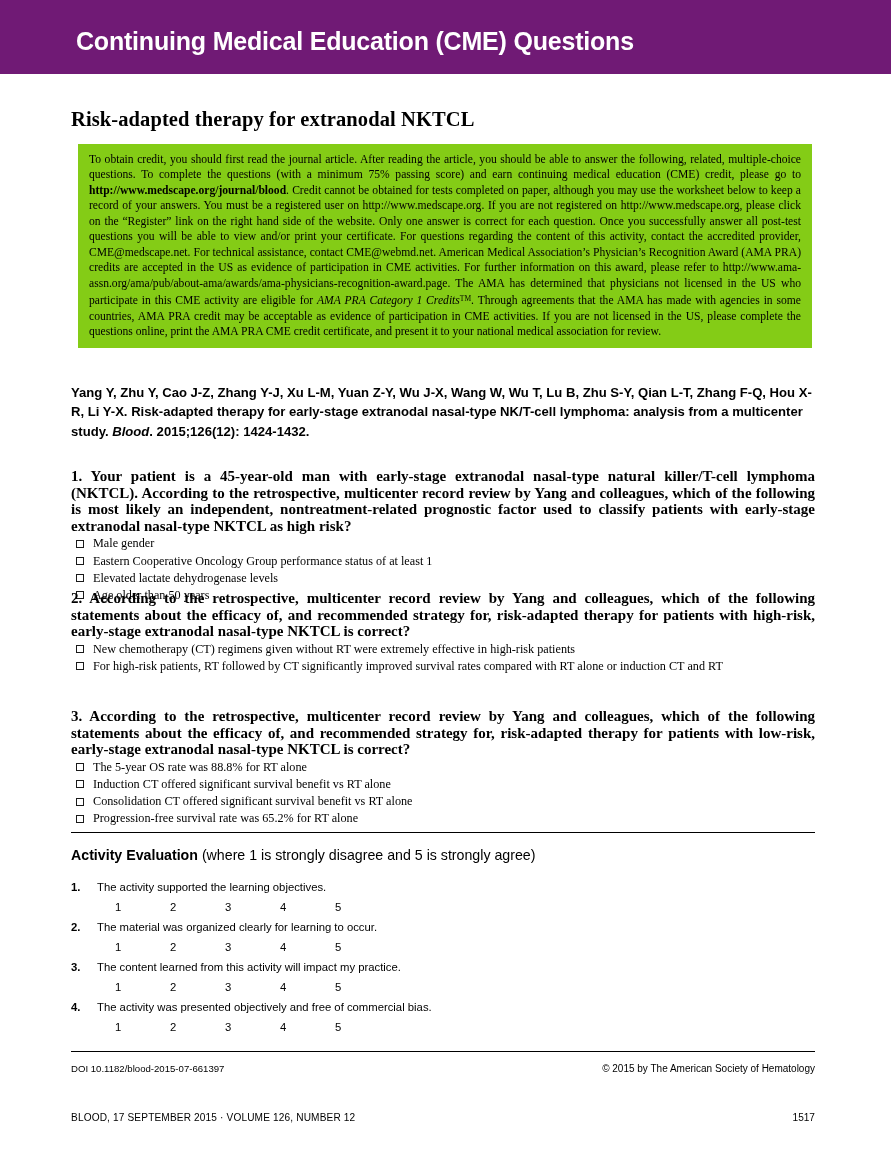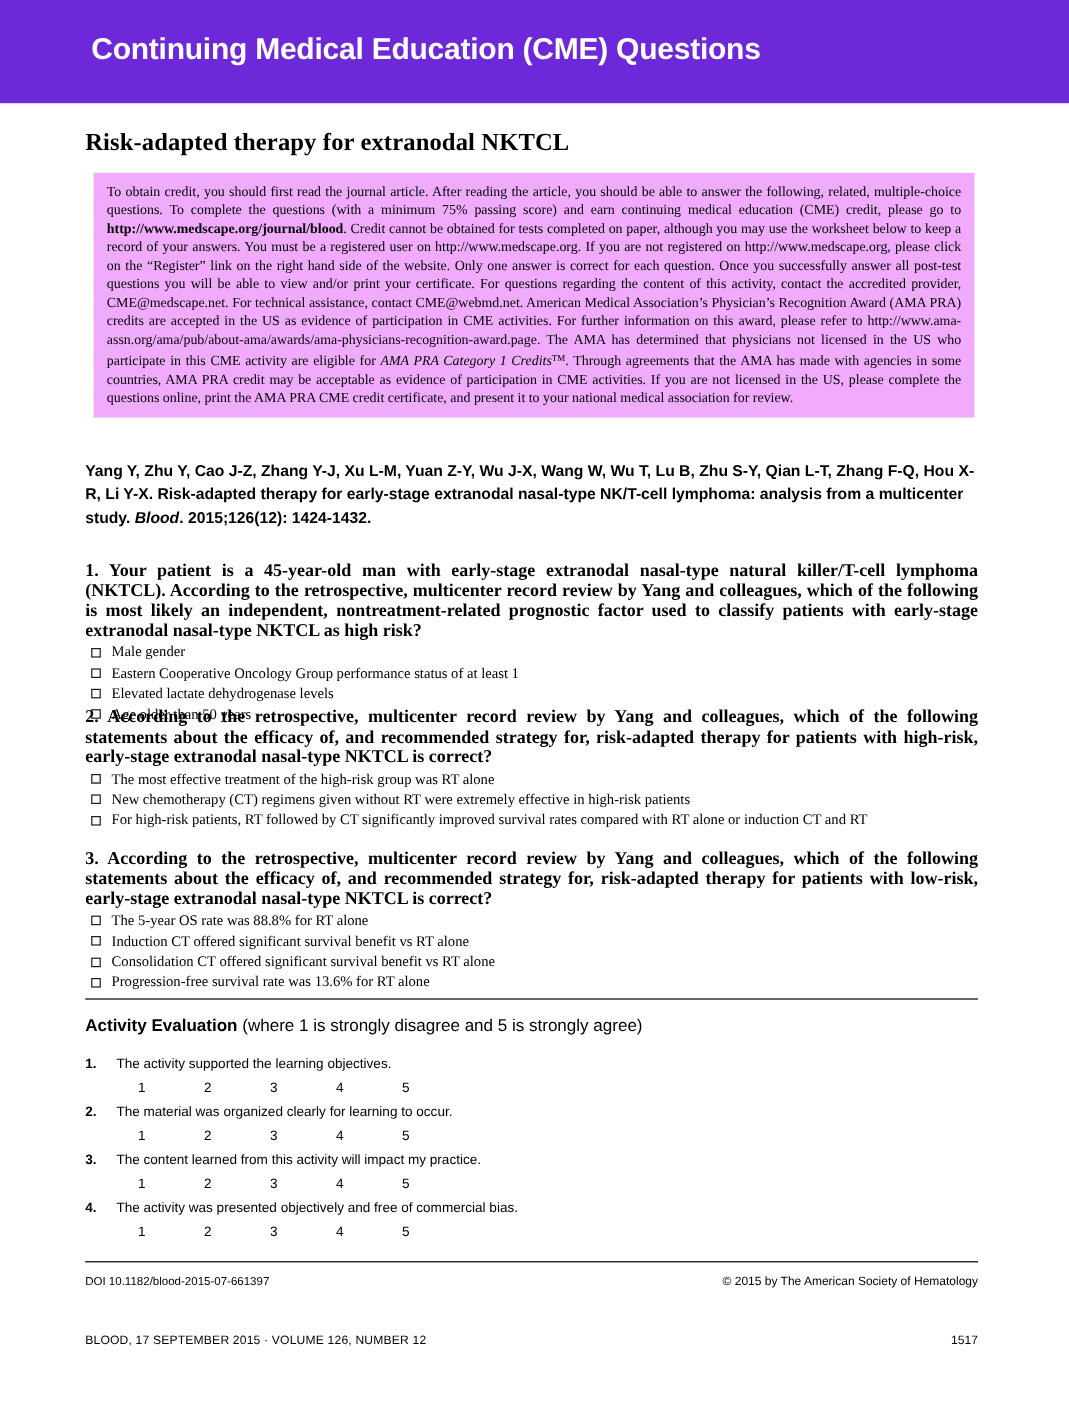--- a/index.html
+++ b/index.html
@@ -15,22 +15,22 @@
     color: #000000;
     overflow: hidden;
   }
 
   
   .masthead {
     position: absolute;
     left: 0;
     top: 0;
     width: 891px;
-    height: 86px;
-    background: #6d28d9;
+    height: 74px;
+    background: #701a75;
   }
   .masthead-title {
     position: absolute;
     left: 76px;
     top: 27px;
     font-family: "Liberation Sans", sans-serif;
     font-weight: bold;
     font-size: 25px;
     color: #ffffff;
     letter-spacing: -0.2px;
@@ -55,21 +55,21 @@
     letter-spacing: 0.1px;
     white-space: nowrap;
   }
 
   
   .instructions {
     position: absolute;
     left: 78px;
     top: 66px;
     width: 734px;
-    background: #f0abfc;
+    background: #84cc16;
     padding: 8px 11px 9px 11px;
     box-sizing: border-box;
     font-size: 11.6px;
     line-height: 15.45px;
     text-align: justify;
     text-justify: inter-word;
     hyphens: none;
   }
   .instructions b { font-weight: bold; }
   .instructions i { font-style: italic; }
@@ -231,33 +231,32 @@
       <div class="choice"><span class="cbox"></span><span>Eastern Cooperative Oncology Group performance status of at least 1</span></div>
       <div class="choice"><span class="cbox"></span><span>Elevated lactate dehydrogenase levels</span></div>
       <div class="choice"><span class="cbox"></span><span>Age older than 50 years</span></div>
     </div>
   </div>
 
   <div class="qblock" style="top:512px;">
     <div class="qstem">2. According to the retrospective, multicenter record review by Yang and colleagues, which of the following statements about the efficacy of, and recommended strategy for, risk-adapted therapy for patients with high-risk, early-stage extranodal nasal-type NKTCL is correct?</div>
     <div class="choices">
       <div class="choice"><span class="cbox"></span></div>
-      <div class="choice"><span class="cbox"></span><span>The most effective treatment of the high-risk group was RT alone</span></div>
       <div class="choice"><span class="cbox"></span><span>New chemotherapy (CT) regimens given without RT were extremely effective in high-risk patients</span></div>
       <div class="choice"><span class="cbox"></span><span>For high-risk patients, RT followed by CT significantly improved survival rates compared with RT alone or induction CT and RT</span></div>
     </div>
   </div>
 
   <div class="qblock" style="top:630px;">
     <div class="qstem">3. According to the retrospective, multicenter record review by Yang and colleagues, which of the following statements about the efficacy of, and recommended strategy for, risk-adapted therapy for patients with low-risk, early-stage extranodal nasal-type NKTCL is correct?</div>
     <div class="choices">
       <div class="choice"><span class="cbox"></span><span>The 5-year OS rate was 88.8% for RT alone</span></div>
       <div class="choice"><span class="cbox"></span><span>Induction CT offered significant survival benefit vs RT alone</span></div>
       <div class="choice"><span class="cbox"></span><span>Consolidation CT offered significant survival benefit vs RT alone</span></div>
-      <div class="choice"><span class="cbox"></span><span>Progression-free survival rate was 13.6% for RT alone</span></div>
+      <div class="choice"><span class="cbox"></span><span>Progression-free survival rate was 65.2% for RT alone</span></div>
     </div>
   </div>
 
   <div class="rule" style="top:754px;"></div>
 
   <div class="eval-head">
     <span class="strong">Activity Evaluation</span><span class="light"> (where 1 is strongly disagree and 5 is strongly agree)</span>
   </div>
 
   <div class="eval-list">

